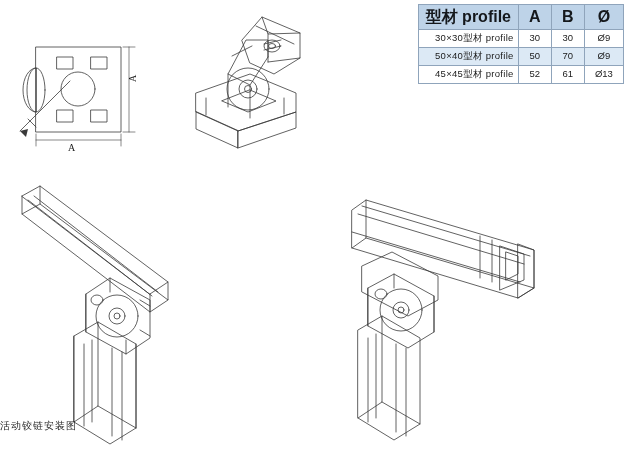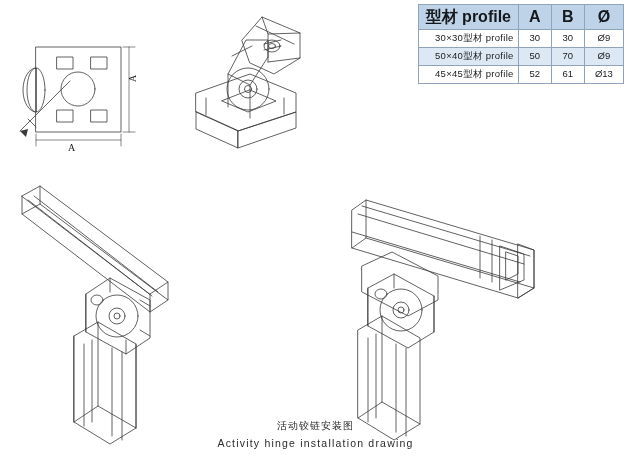--- a/index.html
+++ b/index.html
@@ -67,21 +67,21 @@
   .spec-table th.name-col { text-align: center; }
   .col-a { width: 30px; }
   .col-b { width: 30px; }
   .col-d { width: 36px; }
 
   
   .caption {
     position: absolute;
     left: 0;
     width: 631px;
-    text-align: center;
+    text-align: left;
     color: #2a2a2a;
   }
   .caption-cn {
     top: 419px;
     font-size: 10px;
     letter-spacing: 1px;
   }
   .caption-en {
     top: 437px;
     font-size: 10.5px;
@@ -265,15 +265,14 @@
       <tr>
         <td class="name-col">45×45型材 profile</td>
         <td class="col-a">52</td>
         <td class="col-b">61</td>
         <td class="col-d">Ø13</td>
       </tr>
     </tbody>
   </table>
 
   <div class="caption caption-cn">活动铰链安装图</div>
-  <div class="caption caption-en">Activity hinge installation drawing</div>
 
 </div>
 
 </body></html>

